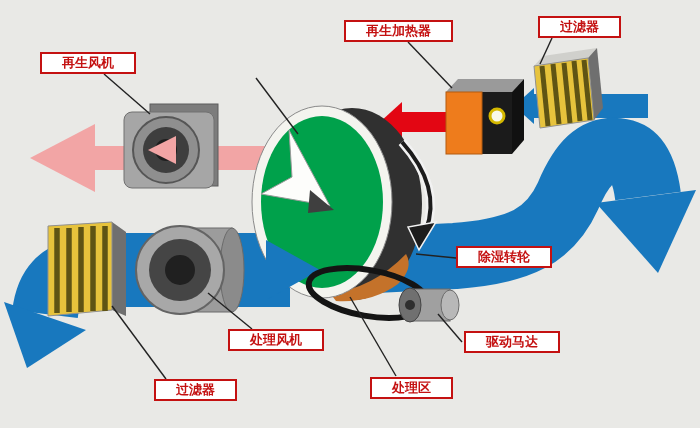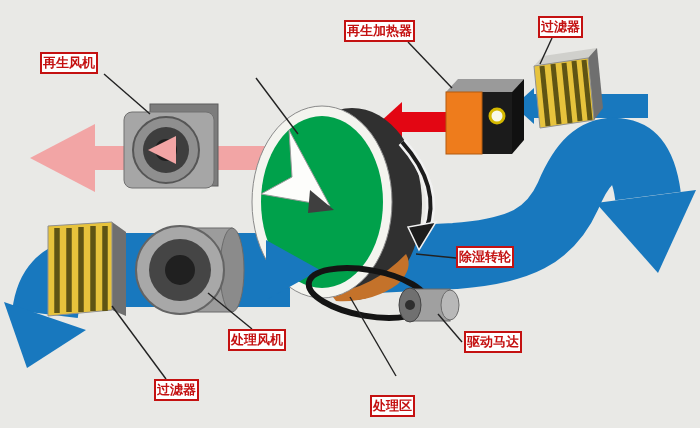--- a/index.html
+++ b/index.html
@@ -7,21 +7,21 @@
   .stage{position:relative;width:700px;height:428px;overflow:hidden;background:#e9e9e6;}
   .stage svg{position:absolute;left:0;top:0;}
   .label{
     position:absolute;
     background:#ffffff;
     border:2px solid var(--label-red,#c41111);
     color:var(--label-red,#c41111);
     font-weight:bold;
     font-size:13px;
     line-height:1.25;
-    padding:1px 1px;
+    padding:1px 20px;
     white-space:nowrap;
     z-index:5;
   }
 </style>
 </head>
 <body>
 
 <div class="stage">
 
 <svg width="700" height="428" viewBox="0 0 700 428">
@@ -138,15 +138,15 @@
     <line x1="166" y1="379" x2="112" y2="306"></line>
   </g>
 </svg>
 
   <div class="label" style="left:40px;top:52px">再生风机</div>
   <div class="label" style="left:344px;top:20px">再生加热器</div>
   <div class="label" style="left:538px;top:16px">过滤器</div>
   <div class="label" style="left:456px;top:246px">除湿转轮</div>
   <div class="label" style="left:228px;top:329px">处理风机</div>
   <div class="label" style="left:464px;top:331px">驱动马达</div>
-  <div class="label" style="left:370px;top:395px">处理区</div>
+  <div class="label" style="left:370px;top:377px">处理区</div>
   <div class="label" style="left:154px;top:379px">过滤器</div>
 </div>
 
 </body></html>

